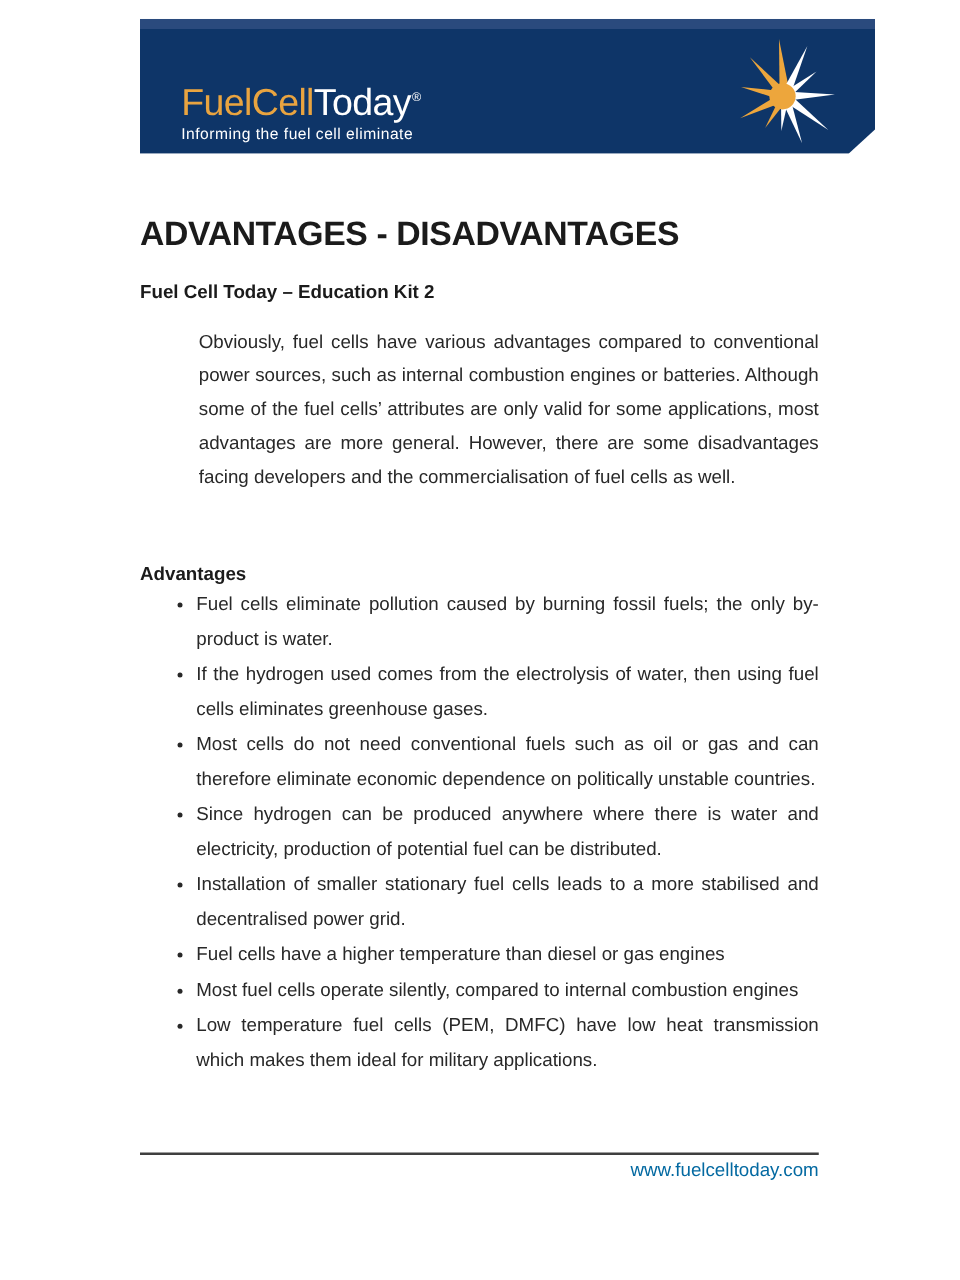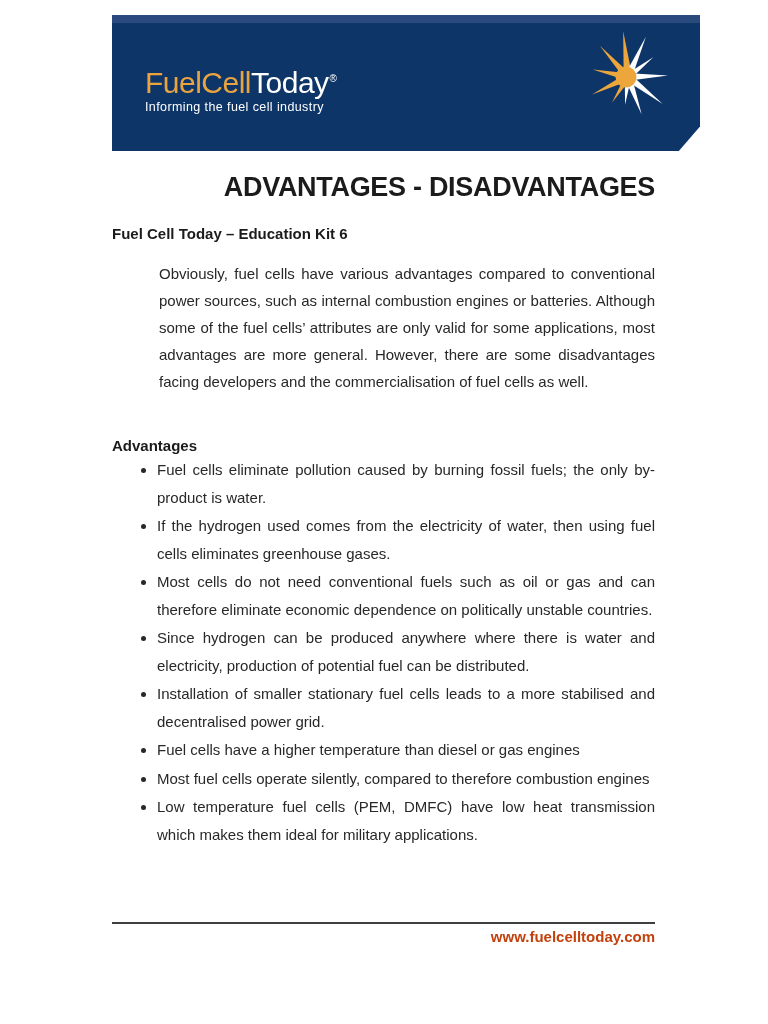--- a/index.html
+++ b/index.html
@@ -9,83 +9,83 @@
     width:768px; height:1024px;
     background:#ffffff;
     font-family:"Liberation Sans", sans-serif;
     color:#222222;
     overflow:hidden;
   }
 
   
   .banner {
     position:absolute; left:112px; top:15px;
-    width:588px; height:136px;
+    width:588px; height:108px;
     background:linear-gradient(#2a4a7d 0 8px, #0e3568 8px);
     clip-path:polygon(0 0, 100% 0, 100% 82%, 96.4% 100%, 0 100%);
   }
   .logo-block { position:absolute; left:33px; top:48px; }
   .logo-line { font-size:30px; letter-spacing:-0.5px; line-height:32px; white-space:nowrap; }
   .logo-orange { color:#e9a440; }
   .logo-white  { color:#ffffff; }
   .logo-reg { color:#ffffff; font-size:10px; vertical-align:super; margin-left:1px; }
   .tagline { color:#ffffff; font-size:12.5px; letter-spacing:0.4px; margin-top:1px; }
   .starburst { position:absolute; right:22px; top:12px; width:100px; height:100px; }
 
   
   .content {
     position:absolute; left:112px; top:133px; width:543px;
   }
   .doc-title {
     margin-top:38px;
     font-size:27px; font-weight:bold; letter-spacing:-0.3px;
-    color:#1b1b1b; text-align:right; line-height:32px;
+    color:#1b1b1b; text-align:left; line-height:32px;
   }
   .doc-subtitle {
     margin-top:22px;
     font-size:15px; font-weight:bold; color:#1b1b1b; line-height:18px;
   }
   .intro {
     margin-top:17px;
     font-size:15px; line-height:27px; text-align:justify; color:#282828;margin-left:47px;
   }
   .section-heading {
-    margin-top:42px;
+    margin-top:56px;
     font-size:15px; font-weight:bold; color:#1b1b1b; line-height:18px;
   }
   ul.advantages-list {
     padding-left:45px; list-style:disc outside;
   }
   ul.advantages-list li {
     font-size:15px; line-height:27.5px; text-align:justify;
     color:#282828; margin-top:1px;
   }
 
   
   .footer {
     position:absolute; left:112px; top:922px; width:543px;
   }
   .footer-rule { border:none; border-top:2px solid #3f3f3f; height:0; }
   .footer-url {
     display:block; margin-top:4px;
-    text-align:right; font-size:15px; font-weight:bold;
-    color:#c2410c; text-decoration:none; line-height:18px;
+    text-align:right; font-size:15px; font-weight:normal;
+    color:#0369a1; text-decoration:none; line-height:18px;
   }
 </style>
 </head>
 <body>
 
 <div class="page">
 
   <div class="banner">
     <div class="logo-block">
       <div class="logo-line">
         <span class="logo-orange">FuelCell</span><span class="logo-white">Today</span><span class="logo-reg">®</span>
       </div>
-      <div class="tagline">Informing the fuel cell industry</div>
+      <div class="tagline">Informing the fuel cell eliminate</div>
     </div>
 
     <svg class="starburst" viewBox="-50 -50 100 100" xmlns="http://www.w3.org/2000/svg">
 
       <g fill="#EDA63C">
         <path d="M-4.5,2 L0,-46 L4.5,2 Z" transform="rotate(-6)"></path>
         <path d="M-4,2 L0,-42 L4,2 Z" transform="rotate(-42)"></path>
         <path d="M-4,2 L0,-36 L4,2 Z" transform="rotate(-78)"></path>
         <path d="M-4,2 L0,-40 L4,2 Z" transform="rotate(-116)"></path>
         <path d="M-3.5,2 L0,-30 L3.5,2 Z" transform="rotate(-148)"></path>
@@ -99,34 +99,34 @@
         <path d="M-4,2 L0,-40 L4,2 Z" transform="rotate(160)"></path>
         <path d="M-3.5,2 L0,-28 L3.5,2 Z" transform="rotate(186)"></path>
       </g>
       <circle cx="-2" cy="0" r="10.5" fill="#EDA63C"></circle>
     </svg>
   </div>
 
   <div class="content">
     <h1 class="doc-title">ADVANTAGES - DISADVANTAGES</h1>
 
-    <div class="doc-subtitle">Fuel Cell Today – Education Kit 6</div>
+    <div class="doc-subtitle">Fuel Cell Today – Education Kit 2</div>
 
     <p class="intro">Obviously, fuel cells have various advantages compared to conventional power sources, such as internal combustion engines or batteries. Although some of the fuel cells’ attributes are only valid for some applications, most advantages are more general. However, there are some disadvantages facing developers and the commercialisation of fuel cells as well.</p>
 
     <div class="section-heading">Advantages</div>
 
     <ul class="advantages-list">
       <li>Fuel cells eliminate pollution caused by burning fossil fuels; the only by-product is water.</li>
-      <li>If the hydrogen used comes from the electricity of water, then using fuel cells eliminates greenhouse gases.</li>
+      <li>If the hydrogen used comes from the electrolysis of water, then using fuel cells eliminates greenhouse gases.</li>
       <li>Most cells do not need conventional fuels such as oil or gas and can therefore eliminate economic dependence on politically unstable countries.</li>
       <li>Since hydrogen can be produced anywhere where there is water and electricity, production of potential fuel can be distributed.</li>
       <li>Installation of smaller stationary fuel cells leads to a more stabilised and decentralised power grid.</li>
       <li>Fuel cells have a higher temperature than diesel or gas engines</li>
-      <li>Most fuel cells operate silently, compared to therefore combustion engines</li>
+      <li>Most fuel cells operate silently, compared to internal combustion engines</li>
       <li>Low temperature fuel cells (PEM, DMFC) have low heat transmission which makes them ideal for military applications.</li>
     </ul>
   </div>
 
   <div class="footer">
     <hr class="footer-rule">
     <a href="#" class="footer-url">www.fuelcelltoday.com</a>
   </div>
 
 </div>

